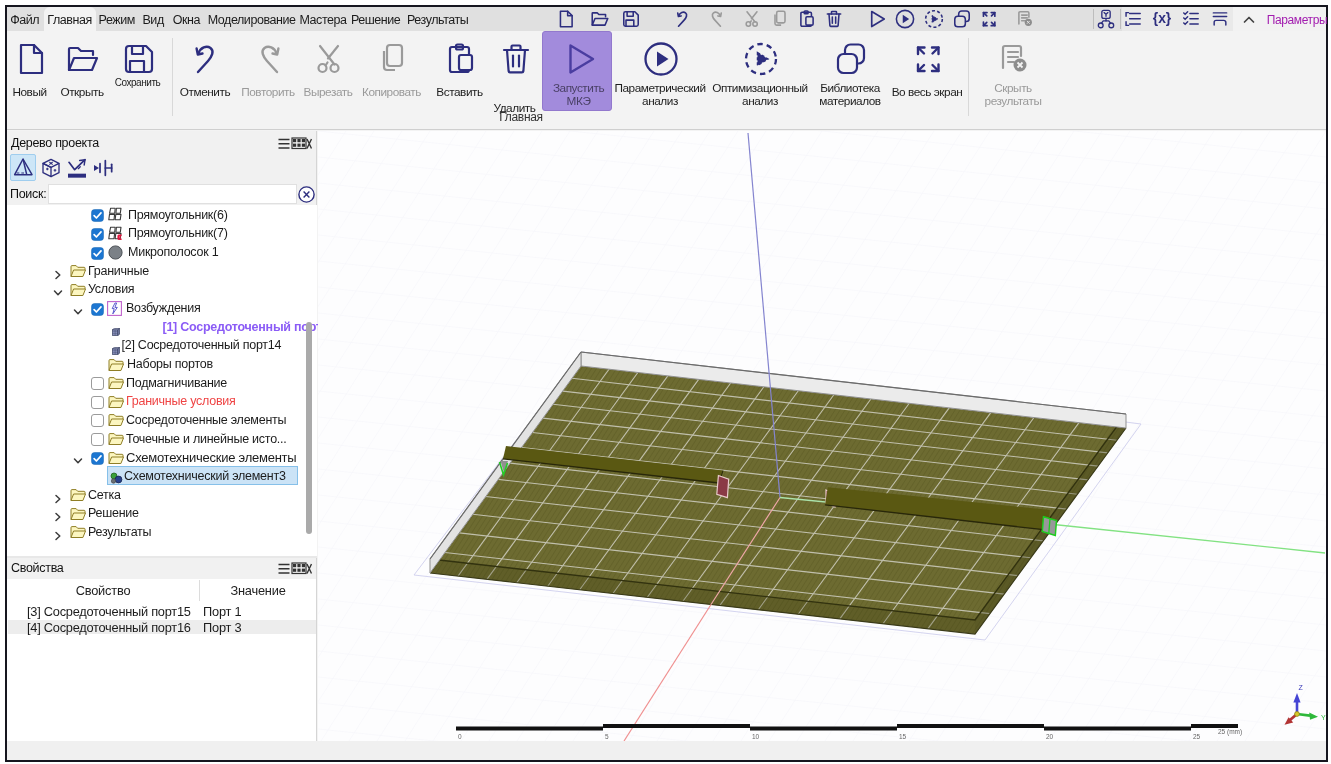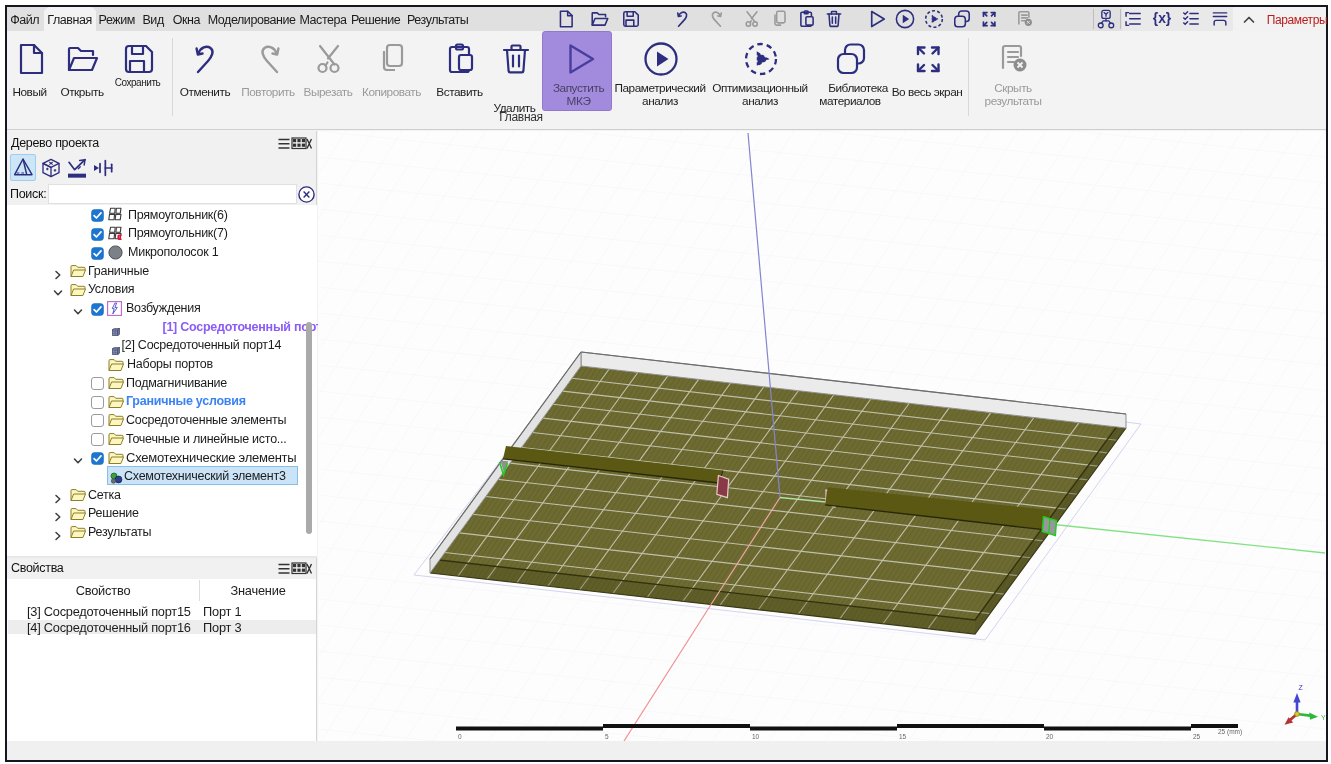--- a/index.html
+++ b/index.html
@@ -152,21 +152,21 @@
     </svg></div>
 <div class="abs " style="left:1210px;top:9px;"><svg width="20" height="20" viewBox="0 0 36 36" xmlns="http://www.w3.org/2000/svg">
       <g fill="none" stroke="#2d2e7f" stroke-width="2.6" stroke-linecap="round">
         <path d="M6 7 h24 M6 13.5 h24"></path>
         <path d="M7.5 29 v-5 a3.5 3.5 0 0 1 3.5-3.5 h14 a3.5 3.5 0 0 1 3.5 3.5 v5"></path>
       </g>
     </svg></div>
 <div class="abs" style="left:1240px;top:11px;"><svg width="18" height="18" viewBox="0 0 18 18" xmlns="http://www.w3.org/2000/svg">
       <path d="M4.5 11 L9 6.5 L13.5 11" stroke="#444" stroke-width="1.7" fill="none" stroke-linecap="round" stroke-linejoin="round"></path>
     </svg></div>
-<div class="abs" style="left:1293px;top:19.5px;transform:translate(-50%,-50%);font-size:12px;color:#b91c1c;letter-spacing:-0.4px;white-space:nowrap;font-weight:normal;padding-left:8px;">Параметры</div>
+<div class="abs" style="left:1293px;top:19.5px;transform:translate(-50%,-50%);font-size:12px;color:#a21caf;letter-spacing:-0.4px;white-space:nowrap;font-weight:normal;padding-left:8px;">Параметры</div>
 <div class="abs" style="left:7px;top:31px;width:1319px;height:99px;background:#f3f3f3;border-bottom:1px solid #cfcfcf;"></div>
 <div class="abs" style="left:542px;top:31px;width:70px;height:80px;background:#a28bdc;border:1px solid #9278cd;border-radius:3px;"></div>
 <div class="abs" style="left:172px;top:38px;width:1px;height:78px;background:#d8d8d8;"></div>
 <div class="abs" style="left:968px;top:38px;width:1px;height:78px;background:#d8d8d8;"></div>
 <div class="abs " style="left:12.5px;top:41px;"><svg width="36" height="36" viewBox="0 0 36 36" xmlns="http://www.w3.org/2000/svg">
       <g fill="none" stroke="#2d2e7f" stroke-width="2.2" stroke-linejoin="round" stroke-linecap="round">
         <path d="M8 4 h13 l8 8 v20 H8 z"></path>
         <path d="M21 4 v8 h8"></path>
       </g>
     </svg></div>
@@ -251,21 +251,21 @@
       <path d="M14.5 11.5 L25 18 L14.5 24.5 z" fill="#2d2e7f" stroke="#2d2e7f" stroke-width="1.5" stroke-dasharray="3 2"></path>
     </svg></div>
 <div class="abs" style="left:760px;top:88px;transform:translate(-50%,-50%);font-size:11.8px;color:#1d1d1d;letter-spacing:-0.45px;white-space:nowrap;font-weight:normal;">Оптимизационный</div>
 <div class="abs" style="left:760px;top:100.5px;transform:translate(-50%,-50%);font-size:11.8px;color:#1d1d1d;letter-spacing:-0.45px;white-space:nowrap;font-weight:normal;">анализ</div>
 <div class="abs " style="left:833px;top:41px;"><svg width="36" height="36" viewBox="0 0 36 36" xmlns="http://www.w3.org/2000/svg">
       <g fill="none" stroke="#2d2e7f" stroke-width="2.2">
         <rect x="12" y="3.5" width="19" height="19" rx="5.5"></rect>
         <rect x="5" y="13" width="19" height="19" rx="5.5" fill="#f3f3f3"></rect>
       </g>
     </svg></div>
-<div class="abs" style="left:850px;top:88px;transform:translate(-50%,-50%);font-size:11.8px;color:#1d1d1d;letter-spacing:-0.45px;white-space:nowrap;font-weight:normal;margin-left:8px;">Библиотека</div>
+<div class="abs" style="left:850px;top:88px;transform:translate(-50%,-50%);font-size:11.8px;color:#1d1d1d;letter-spacing:-0.45px;white-space:nowrap;font-weight:normal;">Библиотека</div>
 <div class="abs" style="left:850px;top:100.5px;transform:translate(-50%,-50%);font-size:11.8px;color:#1d1d1d;letter-spacing:-0.45px;white-space:nowrap;font-weight:normal;">материалов</div>
 <div class="abs " style="left:910px;top:41px;"><svg width="36" height="36" viewBox="0 0 36 36" xmlns="http://www.w3.org/2000/svg">
       <g fill="none" stroke="#2d2e7f" stroke-width="2.4" stroke-linejoin="round" stroke-linecap="round">
         <path d="M8 13 V6.5 H14.5"></path>
         <path d="M8 6.5 L14 12.5"></path>
         <path d="M22 6.5 H28.5 V13"></path>
         <path d="M28.5 6.5 L22.5 12.5"></path>
         <path d="M8 23.5 V30 H14.5"></path>
         <path d="M8 30 L14 24"></path>
         <path d="M28.5 23.5 V30 H22"></path>
@@ -444,21 +444,21 @@
       <path d="M1 12.5 L3.6 6 h11.9 l-2.6 6.5 z" fill="#fcf6c0" stroke="#8f7e26" stroke-width="1" stroke-linejoin="round"></path>
     </svg></div>
 <div class="abs" style="left:126px;top:382.65000000000003px;transform:translateY(-50%);font-size:12.5px;color:#1c1c1c;letter-spacing:-0.25px;white-space:nowrap;font-weight:normal;">Подмагничивание</div>
 <div class="abs " style="left:91px;top:394.8px;"><svg width="13" height="13" viewBox="0 0 13 13" xmlns="http://www.w3.org/2000/svg">
       <rect x="0.5" y="0.5" width="12" height="12" rx="2.5" fill="#fff" stroke="#9b9b9b" stroke-width="1"></rect>
     </svg></div>
 <div class="abs " style="left:108px;top:394.8px;"><svg width="16" height="14" viewBox="0 0 16 14" xmlns="http://www.w3.org/2000/svg">
       <path d="M1 12.5 V2.6 a1 1 0 0 1 1-1 h4.1 l1.6 1.7 h6.4 a0.9 0.9 0 0 1 .9.9 v2" fill="#fcf6c0" stroke="#8f7e26" stroke-width="1"></path>
       <path d="M1 12.5 L3.6 6 h11.9 l-2.6 6.5 z" fill="#fcf6c0" stroke="#8f7e26" stroke-width="1" stroke-linejoin="round"></path>
     </svg></div>
-<div class="abs" style="left:126px;top:401.3px;transform:translateY(-50%);font-size:12.5px;color:#3b82f6;letter-spacing:-0.25px;white-space:nowrap;font-weight:bold;">Граничные условия</div>
+<div class="abs" style="left:126px;top:401.3px;transform:translateY(-50%);font-size:12.5px;color:#ef4444;letter-spacing:-0.25px;white-space:nowrap;font-weight:normal;">Граничные условия</div>
 <div class="abs " style="left:91px;top:413.45px;"><svg width="13" height="13" viewBox="0 0 13 13" xmlns="http://www.w3.org/2000/svg">
       <rect x="0.5" y="0.5" width="12" height="12" rx="2.5" fill="#fff" stroke="#9b9b9b" stroke-width="1"></rect>
     </svg></div>
 <div class="abs " style="left:108px;top:413.45px;"><svg width="16" height="14" viewBox="0 0 16 14" xmlns="http://www.w3.org/2000/svg">
       <path d="M1 12.5 V2.6 a1 1 0 0 1 1-1 h4.1 l1.6 1.7 h6.4 a0.9 0.9 0 0 1 .9.9 v2" fill="#fcf6c0" stroke="#8f7e26" stroke-width="1"></path>
       <path d="M1 12.5 L3.6 6 h11.9 l-2.6 6.5 z" fill="#fcf6c0" stroke="#8f7e26" stroke-width="1" stroke-linejoin="round"></path>
     </svg></div>
 <div class="abs" style="left:126px;top:419.95px;transform:translateY(-50%);font-size:12.5px;color:#1c1c1c;letter-spacing:-0.25px;white-space:nowrap;font-weight:normal;">Сосредоточенные элементы</div>
 <div class="abs " style="left:91px;top:432.09999999999997px;"><svg width="13" height="13" viewBox="0 0 13 13" xmlns="http://www.w3.org/2000/svg">
       <rect x="0.5" y="0.5" width="12" height="12" rx="2.5" fill="#fff" stroke="#9b9b9b" stroke-width="1"></rect>

